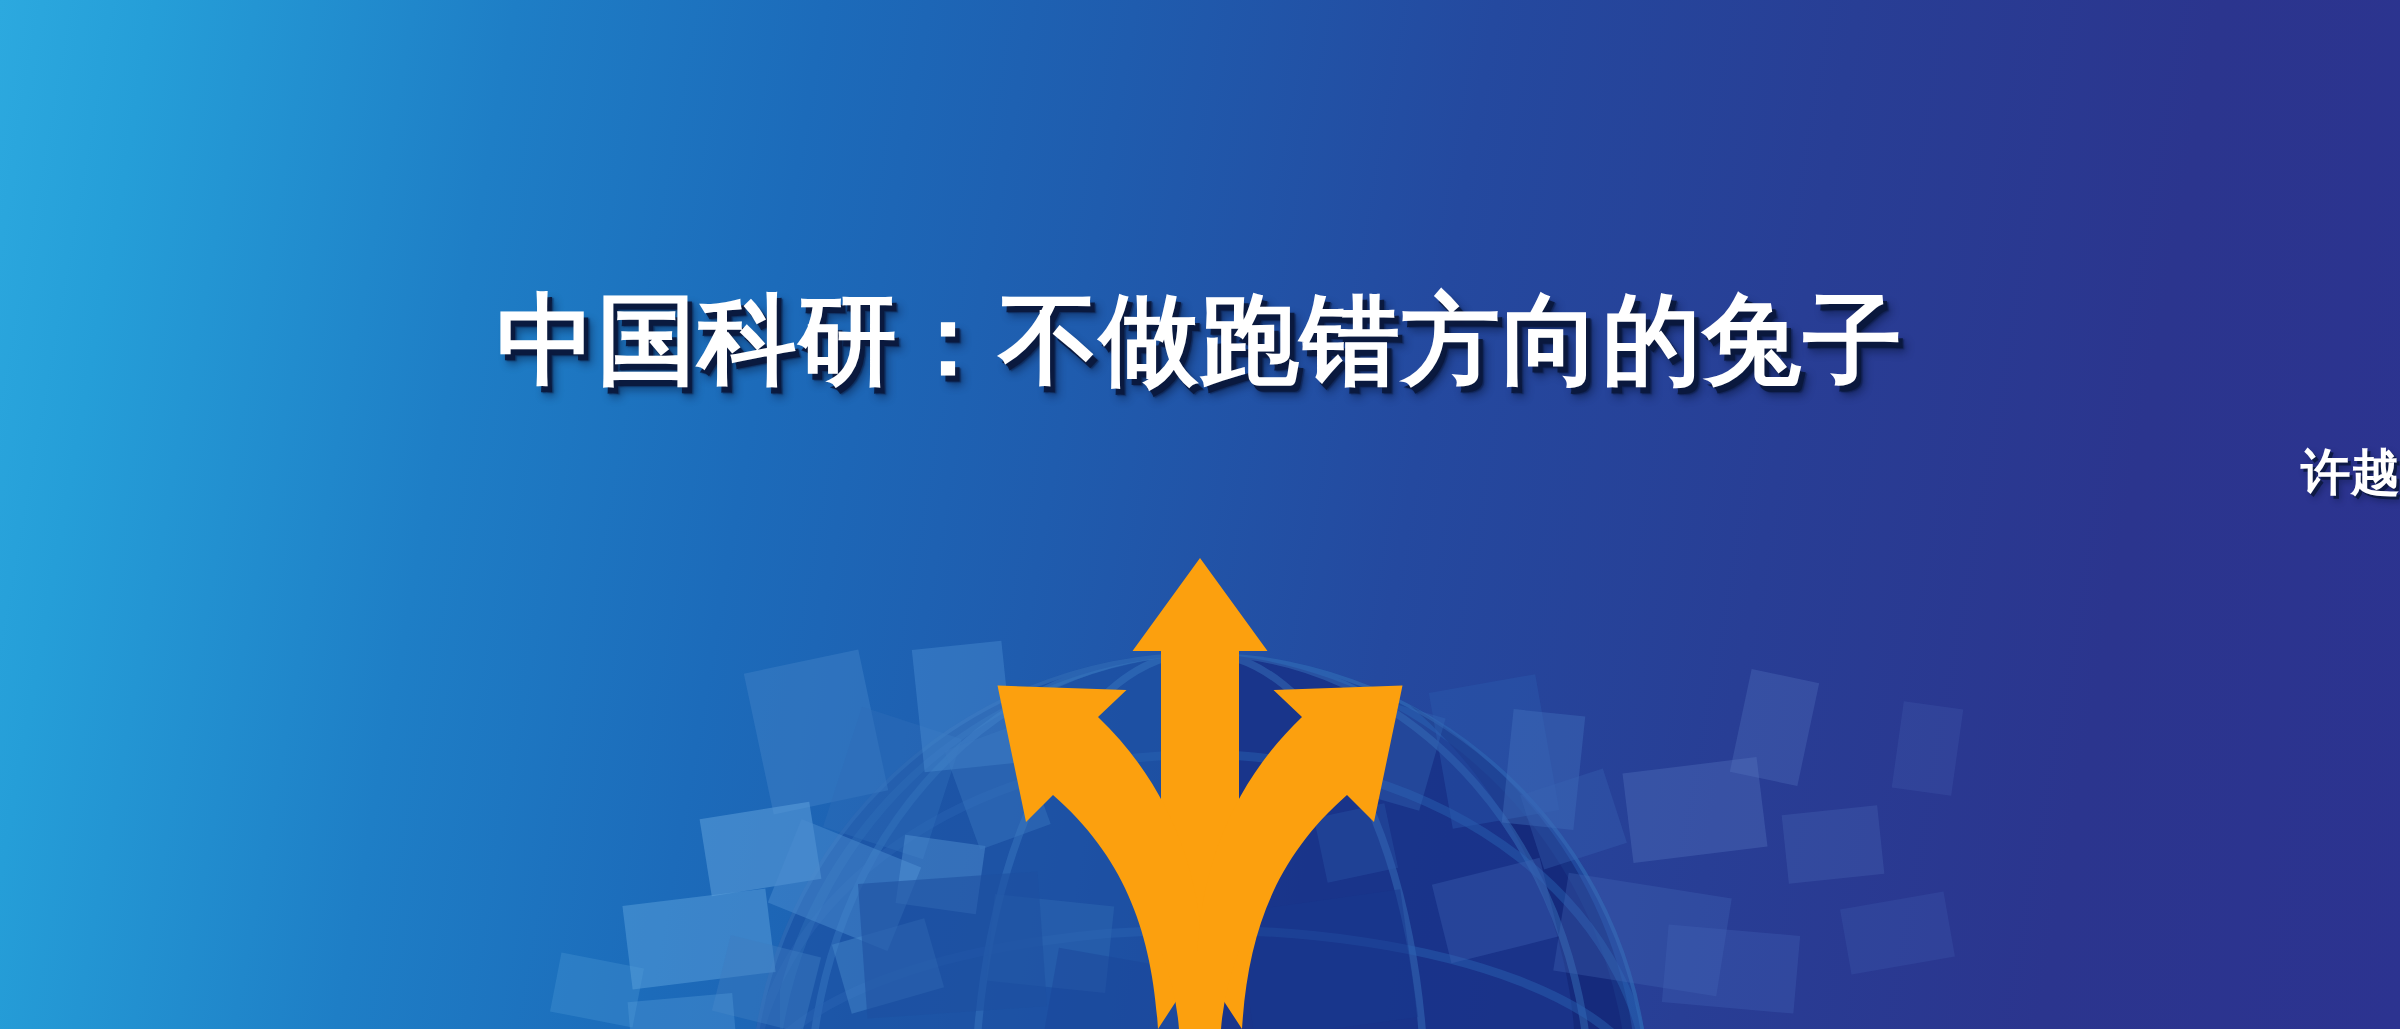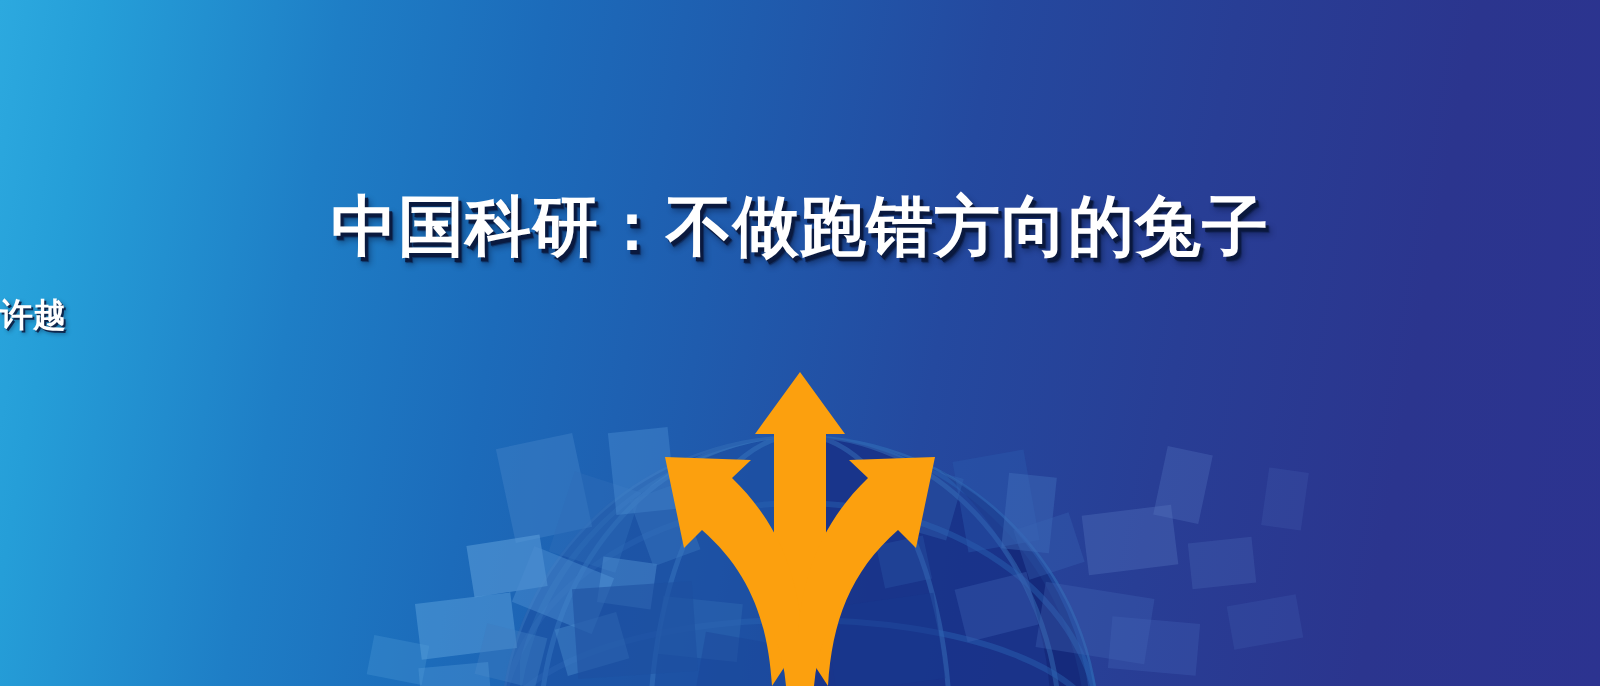--- a/index.html
+++ b/index.html
@@ -68,21 +68,21 @@
   .slide-subtitle {
     position: absolute;
     left: 0;
     top: 290px;
     width: 1600px;
     margin: 0;
     font-size: 33px;
     line-height: 50px;
     font-weight: bold;
     color: #ffffff;
-    text-align: left;
+    text-align: right;
     text-shadow:
        2px 2px 0   rgba(10, 24, 60, 0.85),
        3px 3px 4px rgba(5, 15, 45, 0.40);
     white-space: nowrap;
   }
 
   
   #arrow-graphic {
     position: absolute;
     left: 560px;

